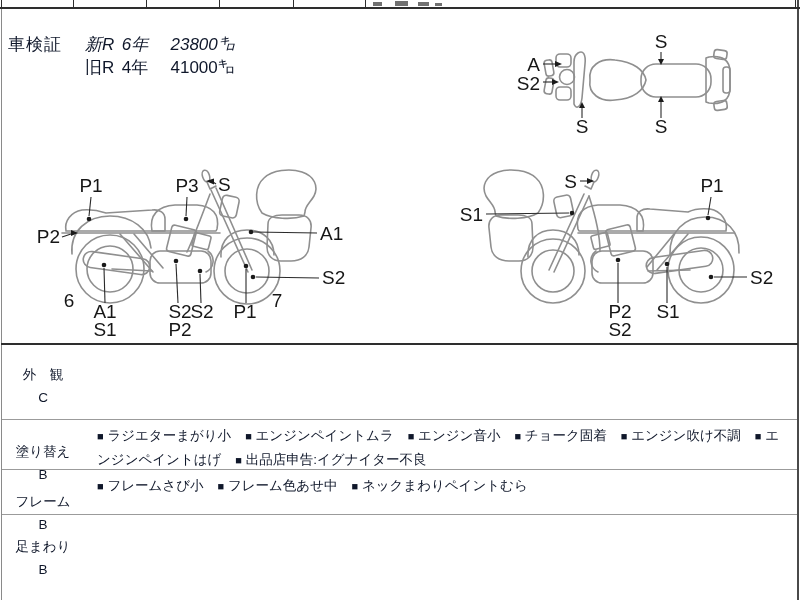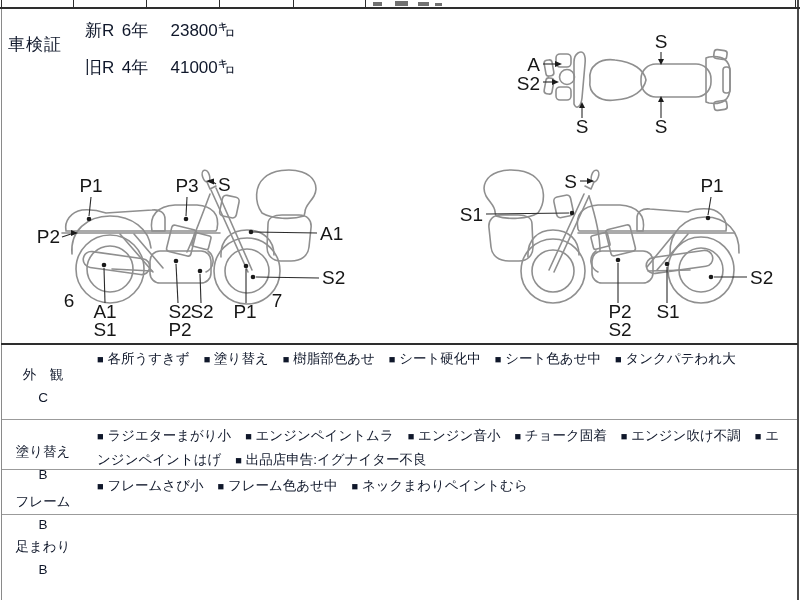--- a/index.html
+++ b/index.html
@@ -11,21 +11,21 @@
   .strip-hline{position:absolute;left:0;top:7px;width:800px;height:2px;background:#2e2e2e;}
   .strip-tick{position:absolute;top:0;width:1px;height:7px;background:#2e2e2e;}
   .strip-frag{position:absolute;background:#4d4d4d;opacity:.8;}
   
   .hdr{position:absolute;left:0;top:0;width:400px;height:90px;font-size:17px;}
   .hdr .title{position:absolute;left:8px;top:33px;letter-spacing:1px;}
   .hdr .reg{position:absolute;left:85px;width:300px;white-space:nowrap;}
   .hdr .reg span{display:inline-block;}
   .hdr .r-label{width:32px;}
   .hdr .r-year{width:44px;}
-  .hdr .reg.l1{top:19px;} .hdr .reg.l2{top:56px;}
+  .hdr .reg.l1{top:33px;font-style:italic;} .hdr .reg.l2{top:56px;}
   
   svg.diagram{position:absolute;left:0;top:15px;width:800px;height:330px;}
   .art{stroke:#8f8f8f;stroke-width:1.6;fill:none;stroke-linecap:round;stroke-linejoin:round;}
   .lead{stroke:#2a2a2a;stroke-width:1.1;fill:none;}
   .dot{fill:#1a1a1a;stroke:none;}
   .ah{fill:#1a1a1a;stroke:none;}
   .dlabel{font-family:"Liberation Sans","DejaVu Sans",sans-serif;font-size:19px;fill:#161616;}
   
   .table-top{position:absolute;left:1px;right:2px;top:343px;height:2px;background:#2e2e2e;}
   .trow{position:absolute;left:2px;right:3px;font-size:13.5px;line-height:23px;}
@@ -227,21 +227,20 @@
     </g>
   </svg>
 
   <div class="table-top"></div>
 
   <div class="trow" style="top:343px;height:76px">
     <div class="tcat">
       <span class="cat">外　観</span>
       <span class="grade">C</span>
     </div>
-    <div class="tcomments"><span class="cmt"><span class="blt">■</span> 各所うすきず</span><span class="cmt"><span class="blt">■</span> 塗り替え</span><span class="cmt"><span class="blt">■</span> 樹脂部色あせ</span><span class="cmt"><span class="blt">■</span> シート硬化中</span><span class="cmt"><span class="blt">■</span> シート色あせ中</span><span class="cmt"><span class="blt">■</span> タンクパテわれ大</span></div>
   </div>
 
   <div class="trow sep" style="top:419px;height:50px">
     <div class="tcat">
       <span class="cat">塗り替え</span>
       <span class="grade">B</span>
     </div>
     <div class="tcomments"><span class="cmt"><span class="blt">■</span> ラジエターまがり小</span><span class="cmt"><span class="blt">■</span> エンジンペイントムラ</span><span class="cmt"><span class="blt">■</span> エンジン音小</span><span class="cmt"><span class="blt">■</span> チョーク固着</span><span class="cmt"><span class="blt">■</span> エンジン吹け不調</span><span class="cmt"><span class="blt">■</span> エンジンペイントはげ</span><span class="cmt"><span class="blt">■</span> 出品店申告:イグナイター不良</span></div>
   </div>
 

